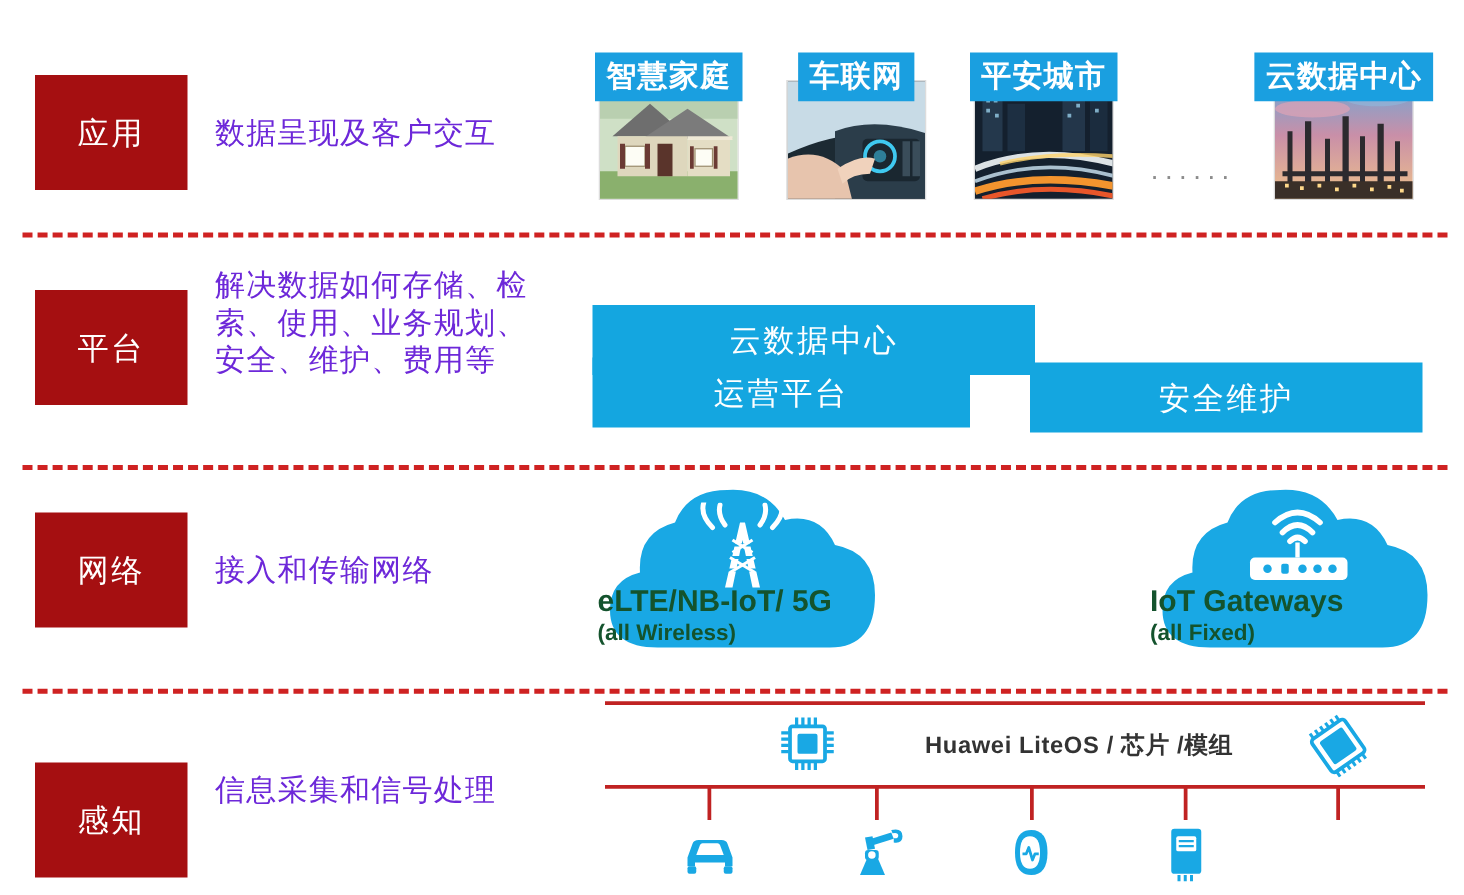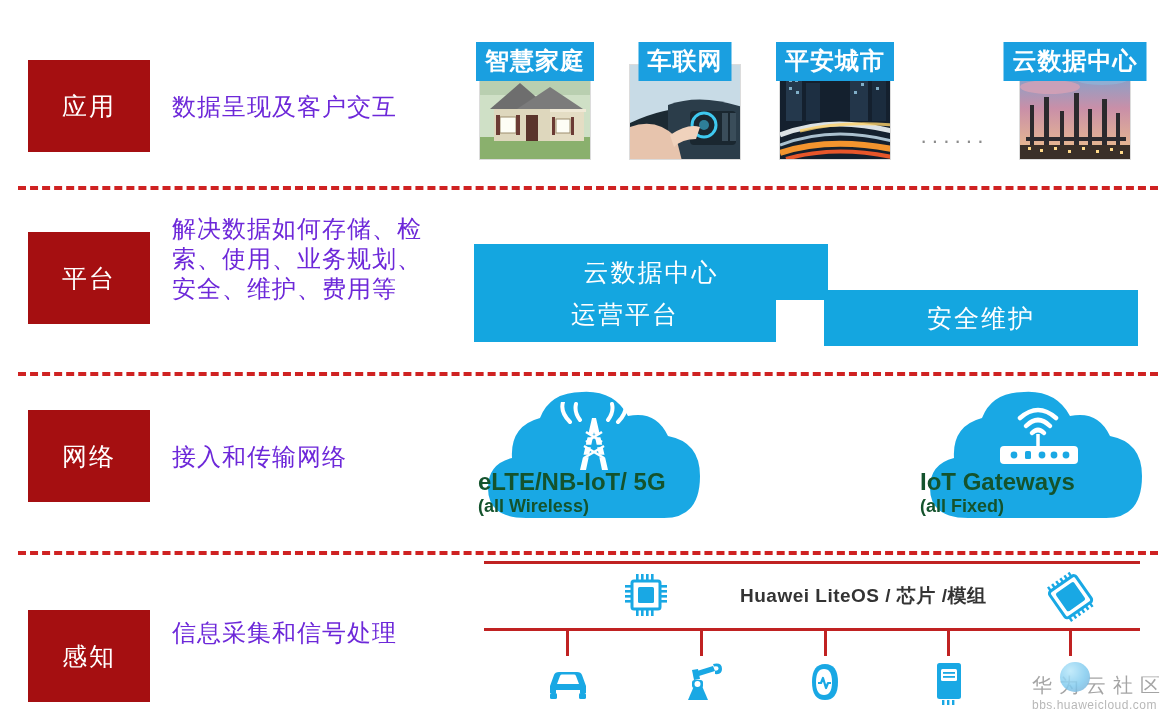--- a/index.html
+++ b/index.html
@@ -407,19 +407,14 @@
     <rect x="9" y="7" width="16" height="12" rx="1.5" fill="#ffffff"></rect>
     <rect x="11" y="10" width="12" height="1.8" fill="#19a8e4"></rect>
     <rect x="11" y="14" width="12" height="1.8" fill="#19a8e4"></rect>
     <g fill="#19a8e4">
       <rect x="10" y="38" width="2.4" height="5"></rect>
       <rect x="15" y="38" width="2.4" height="5"></rect>
       <rect x="20" y="38" width="2.4" height="5"></rect>
     </g>
   </svg>
 
-  <div class="wm" style="left:1032px; top:672px;">
-    <div class="wm-globe"></div>
-    <div class="wm-zh">华为云社区</div>
-    <div class="wm-url">bbs.huaweicloud.com</div>
-  </div>
 
 </div>
 
 </body></html>

